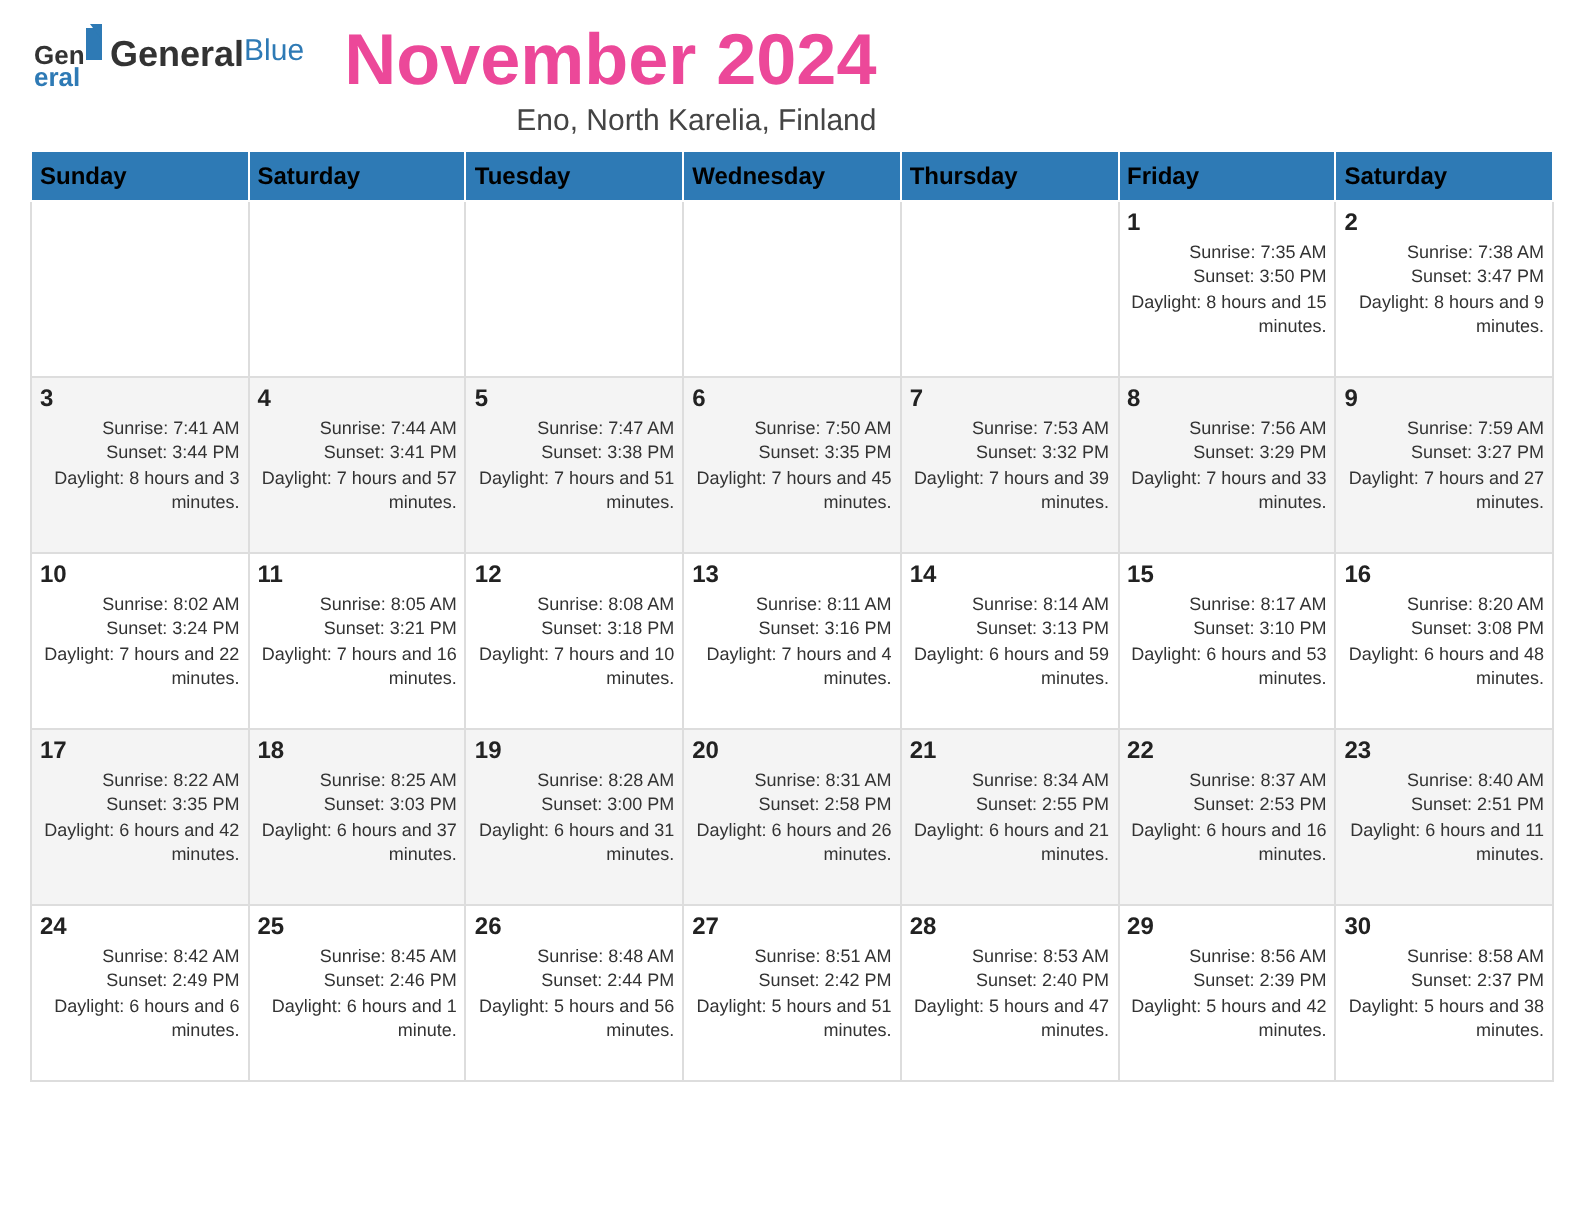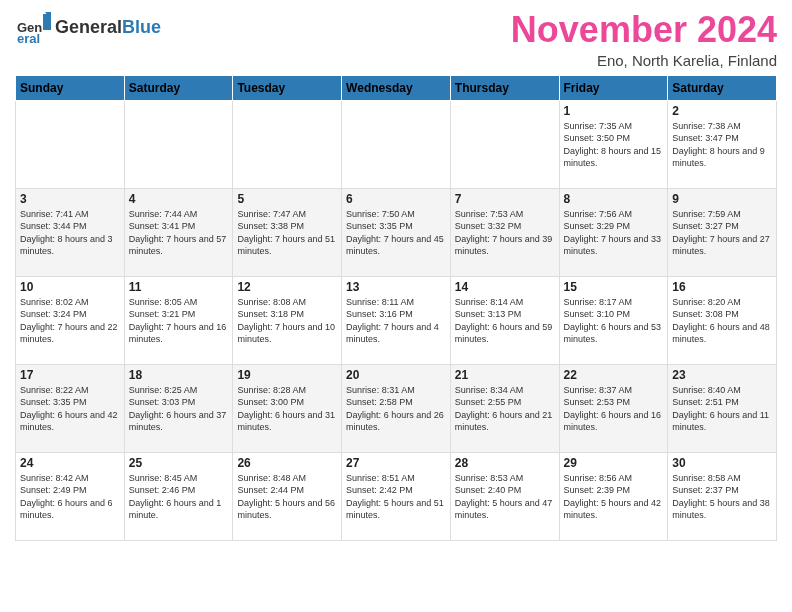--- a/index.html
+++ b/index.html
@@ -12,41 +12,42 @@
     }
     .page {
       width: 792px;
       min-height: 612px;
       background: #fff;
       padding: 10px 15px 10px 15px;
     }
     .header-row {
       display: flex;
       align-items: flex-start;
-      justify-content: space-between;
+      justify-content: flex-start;
       margin-bottom: 6px;
+      gap: 20px;
     }
     .logo {
       display: flex;
       align-items: center;
       gap: 0;
     }
     .logo-text {
       display: flex;
       flex-direction: row;
       line-height: 1.1;
     }
     .logo-general {
       font-size: 18px;
       font-weight: bold;
       color: #333;
     }
     .logo-blue {
-      font-size: 18px;
-      font-weight: bold;
+      font-size: 15px;
+      font-weight: normal;
       color: #2e7ab5;
     }
     .logo-icon {
       width: 36px;
       height: 36px;
       margin-right: 4px;
     }
     .title-area {
       text-align: right;
     }
@@ -91,20 +92,21 @@
       font-size: 12px;
       font-weight: bold;
       color: #222;
       display: block;
       margin-bottom: 2px;
     }
     .day-info {
       font-size: 9px;
       color: #333;
       line-height: 1.4;
+      text-align: right;
     }
     .empty-cell {
       background: #fff !important;
     }
   </style>
 </head>
 <body>
 
 <div class="page">
   <div class="header-row">

